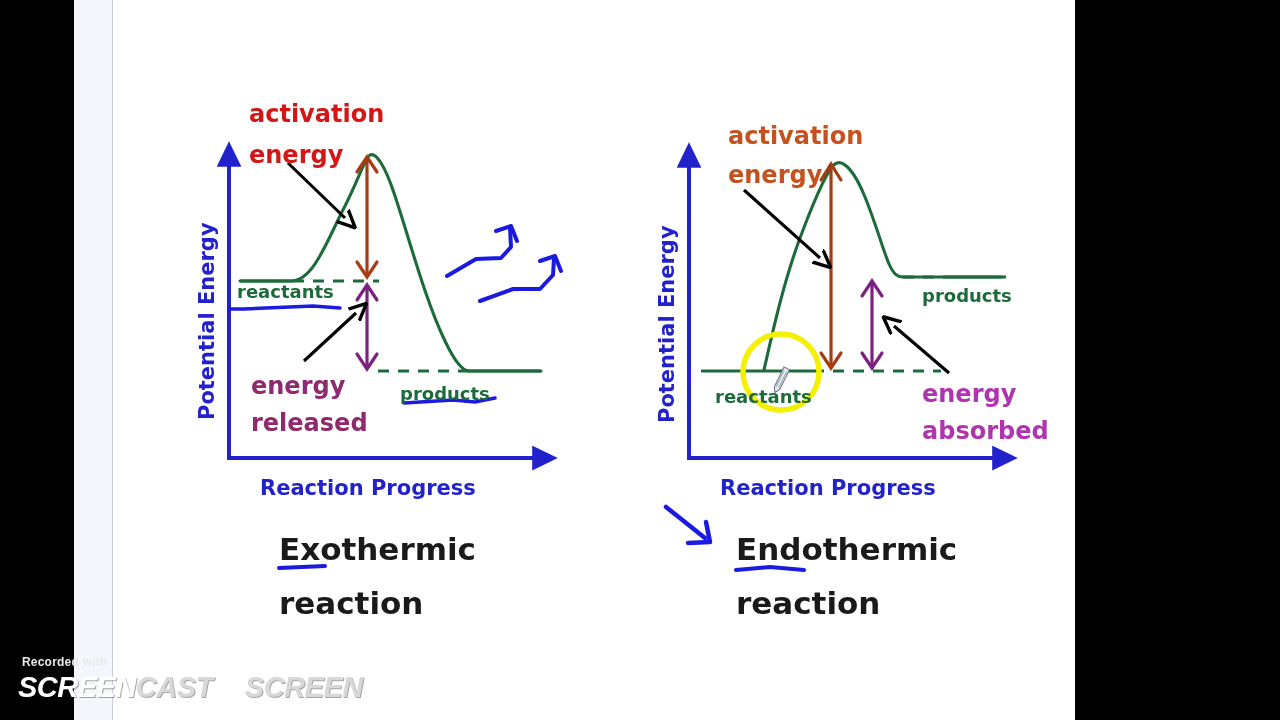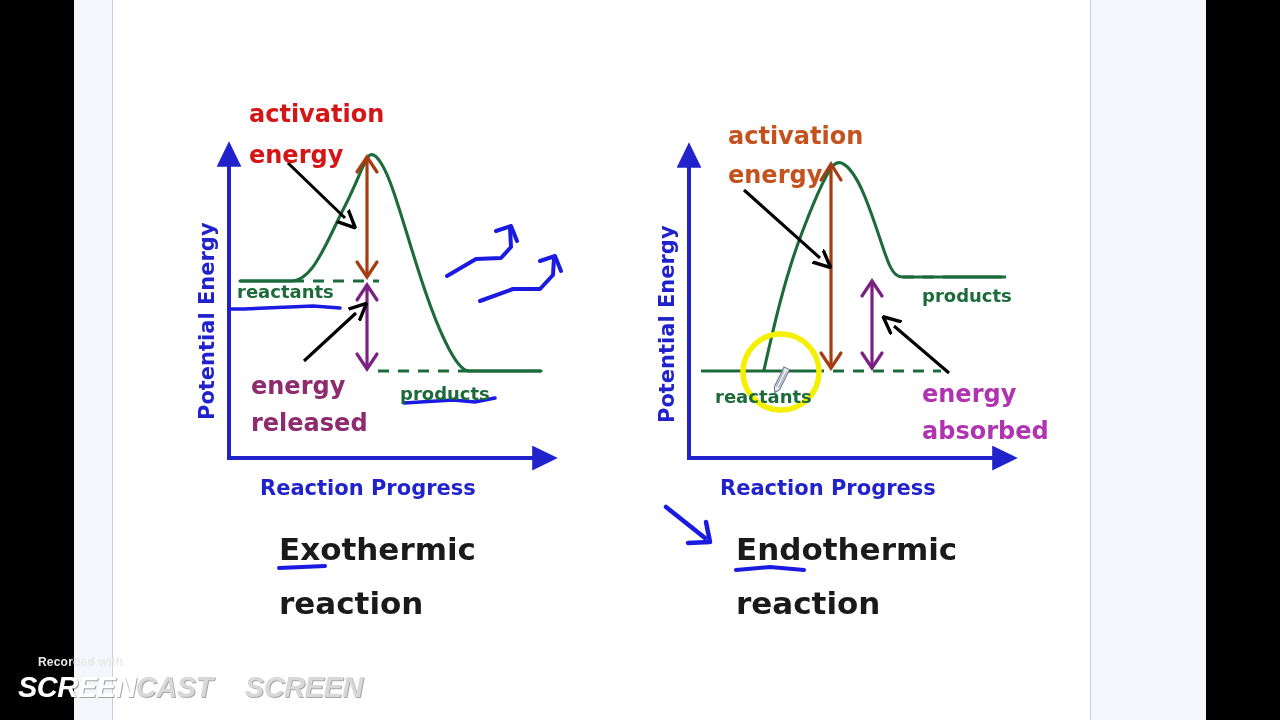--- a/index.html
+++ b/index.html
@@ -2,21 +2,21 @@
 <html><head>
 <meta charset="utf-8">
 <style>
   html, body {
     margin: 0;
     padding: 0;
     background: #000;
   }
   #screen {
     position: relative;
-    width: 1280px;
+    width: 1075px;
     height: 720px;
     background: #000000;
     overflow: hidden;
     font-family: "DejaVu Sans", sans-serif;
   }
   
   .letterbox-left  { position:absolute; left:0;    top:0; width:74px;  height:720px; background:#000; }
   .letterbox-right { position:absolute; left:1206px; top:0; width:74px; height:720px; background:#000; }
   .page-gutter-left  { position:absolute; left:74px;  top:0; width:39px;  height:720px; background:#f4f6fb; }
   .page-gutter-right { position:absolute; left:1091px; top:0; width:115px; height:720px; background:#f4f6fb; }
@@ -25,21 +25,21 @@
   .page-white { position:absolute; left:113px; top:0; width:977px; height:720px; background:#ffffff; }
 
   .diagram-svg { position:absolute; left:113px; top:0; width:977px; height:720px; }
 
   
   .watermark {
     position:absolute; left:18px; top:655px; width:232px; height:56px;
     pointer-events:none;
   }
   .wm-recorded {
-    position:absolute; left:20px; top:0px;
+    position:absolute; left:4px; top:0px;
     font-family:"Liberation Sans", sans-serif;
     font-size:12px; font-weight:700; color:#e9e9e9; letter-spacing:0.2px;
   }
   .wm-brand {
     position:absolute; left:0px; top:16px;
     font-family:"Liberation Sans", sans-serif;
     font-size:29px; font-weight:700; font-style:italic; letter-spacing:-0.5px;
     color:#ffffff; white-space:nowrap;
     text-shadow: 1px 1px 0 rgba(0,0,0,0.35);
   }

